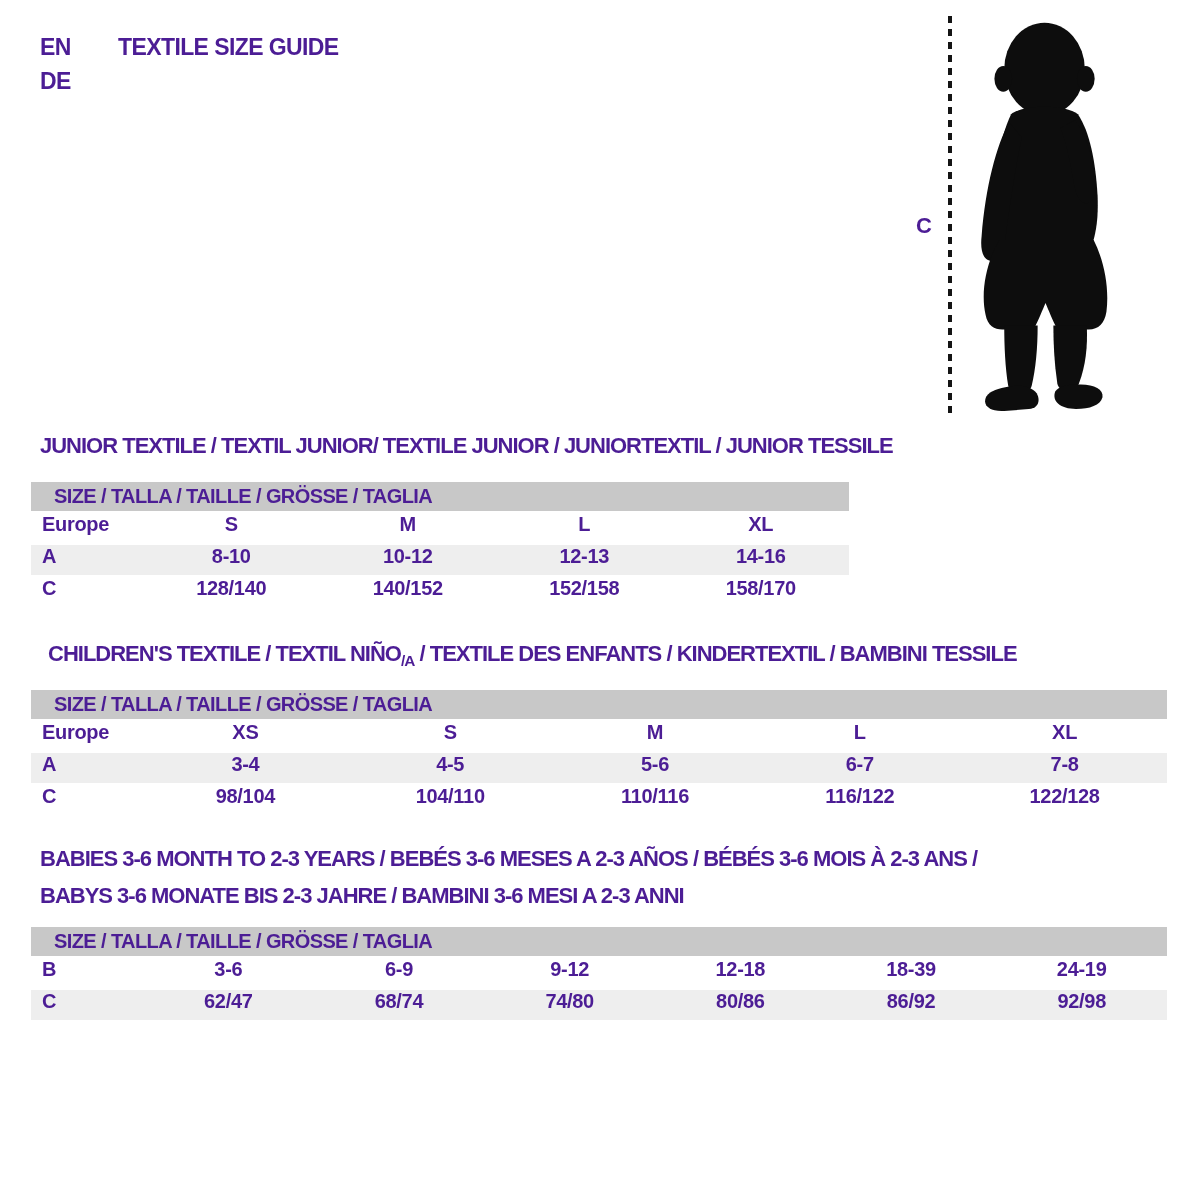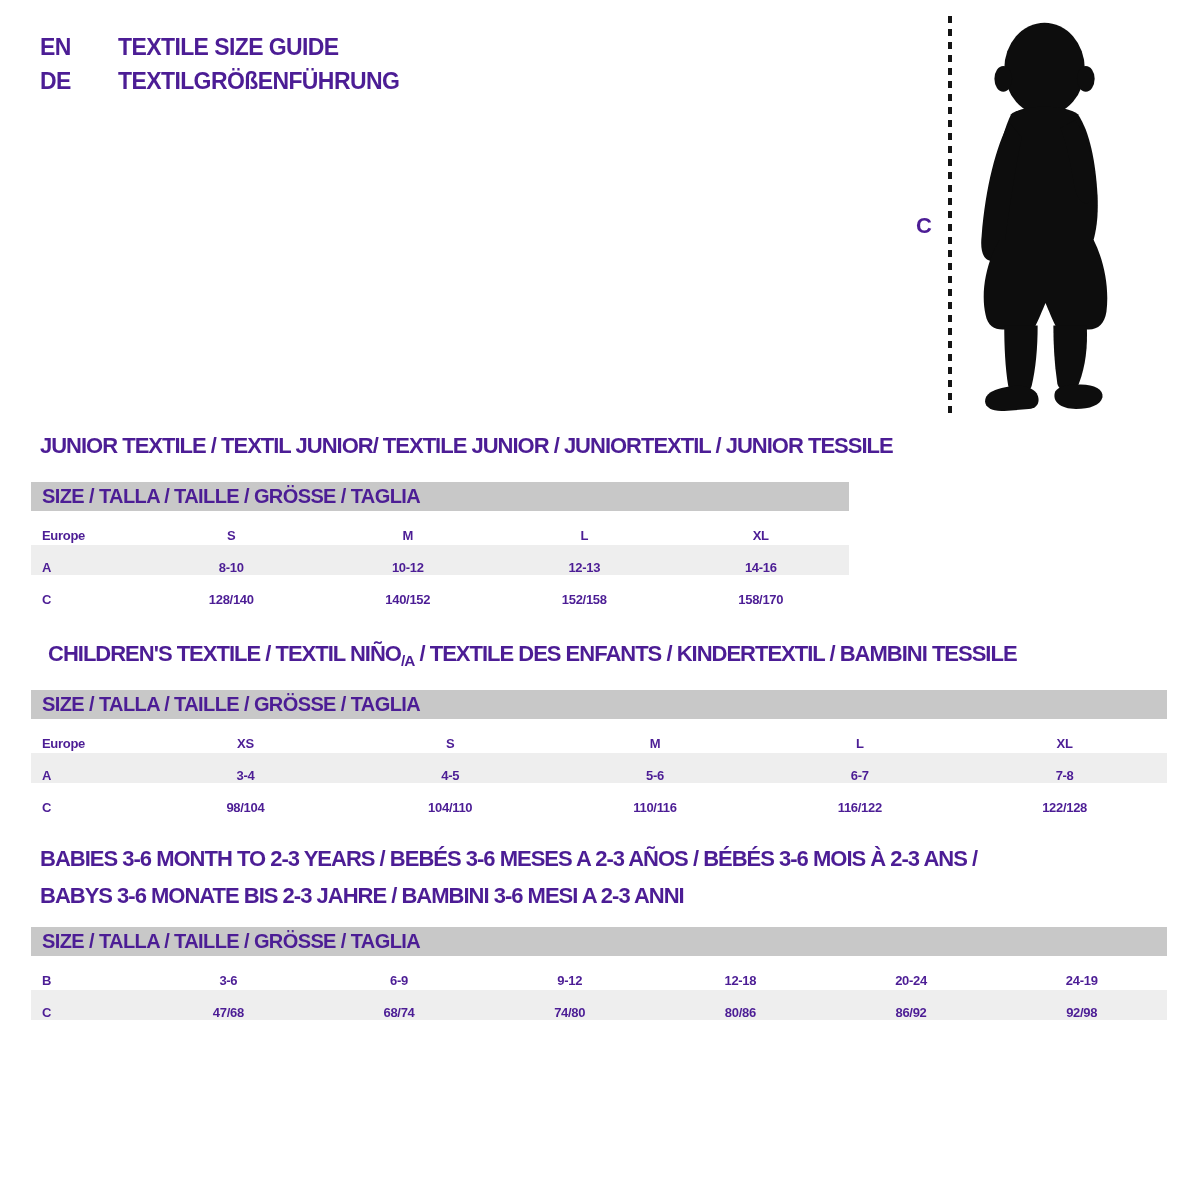--- a/index.html
+++ b/index.html
@@ -31,44 +31,43 @@
   #babies-title .t-line { height:37px; line-height:26px; }
   .sub { font-size:70%; vertical-align:sub; }
 
   
   .size-table { position:absolute; left:31px; }
   #junior-table   { top:482px; width:818px; }
   #children-table { top:690px; width:1136px; }
   #babies-table   { top:927px; width:1136px; }
   .thead {
     height:29px; background:#c8c8c8; display:flex; align-items:center;
-    padding-left:11px; box-sizing:border-box; font-size:20px; letter-spacing:-0.6px;
+    padding-left:23px; box-sizing:border-box; font-size:20px; letter-spacing:-0.6px;
   }
-  .trow { display:flex; align-items:flex-end; height:30px; margin-top:2px; font-size:13px; letter-spacing:-0.3px; }
+  .trow { display:flex; align-items:flex-start; height:30px; margin-top:2px; font-size:20px; letter-spacing:-0.3px; }
   .trow.stripe { background:#eeeeee; }
   .lbl { width:112px; padding-left:11px; box-sizing:border-box; flex:none; }
   .val { flex:1; text-align:center; }
 
   
   .legend { position:absolute; left:40px; top:1071px; font-size:21.5px; letter-spacing:-0.7px; }
   .legend-line { height:38px; line-height:26px; white-space:nowrap; }
 </style>
 </head>
 <body>
 
 <div id="page">
 
   <div class="langs">
     <div class="lang-row">
       <span class="lang-code">EN</span>
       <span class="lang-title">TEXTILE SIZE GUIDE</span>
     </div>
     <div class="lang-row">
       <span class="lang-code">DE</span>
-      <span class="lang-title">TEXTILGRÖßENFÜHRUNG</span>
     </div>
   </div>
 
   <div class="measure-line"></div>
   <div class="figure-label">C</div>
   <svg class="toddler" width="172" height="398" viewBox="0 0 175 405" aria-hidden="true">
     <g fill="#0d0d0d">
       <ellipse cx="86" cy="56" rx="41" ry="47"></ellipse>
       <ellipse cx="44" cy="66" rx="9" ry="13"></ellipse>
       <ellipse cx="128" cy="66" rx="9" ry="13"></ellipse>
@@ -151,26 +150,26 @@
   <div class="size-table" id="babies-table">
     <div class="thead">
       <span>SIZE / TALLA / TAILLE / GRÖSSE / TAGLIA</span>
     </div>
     <div class="trow">
       <span class="lbl">B</span>
       <span class="val">3-6</span>
       <span class="val">6-9</span>
       <span class="val">9-12</span>
       <span class="val">12-18</span>
-      <span class="val">20-24</span>
+      <span class="val">18-39</span>
       <span class="val">24-19</span>
     </div>
     <div class="trow stripe">
       <span class="lbl">C</span>
-      <span class="val">47/68</span>
+      <span class="val">62/47</span>
       <span class="val">68/74</span>
       <span class="val">74/80</span>
       <span class="val">80/86</span>
       <span class="val">86/92</span>
       <span class="val">92/98</span>
     </div>
   </div>
 
 
 </div>

